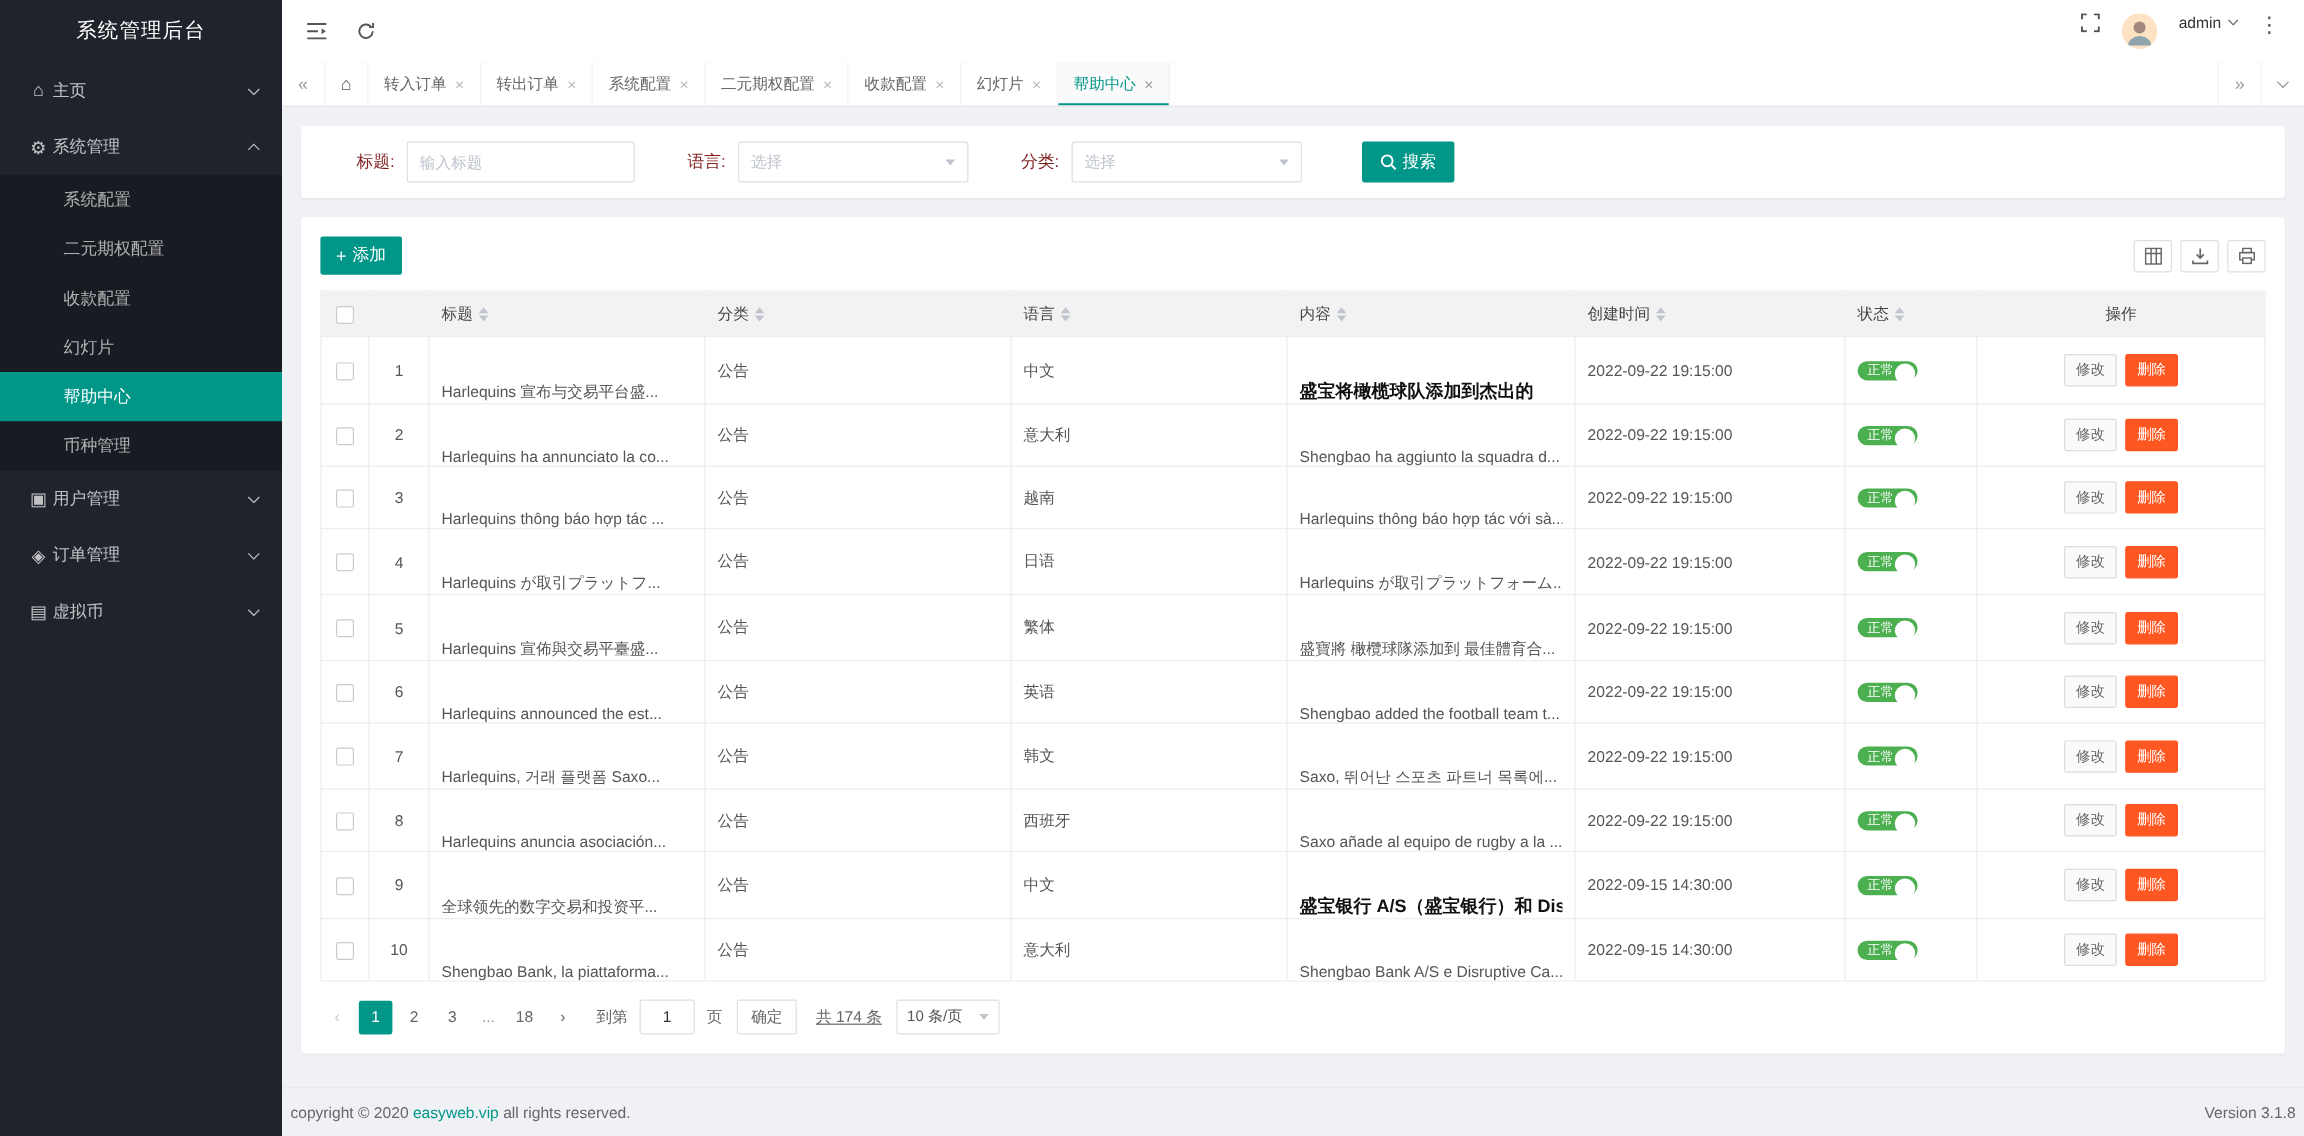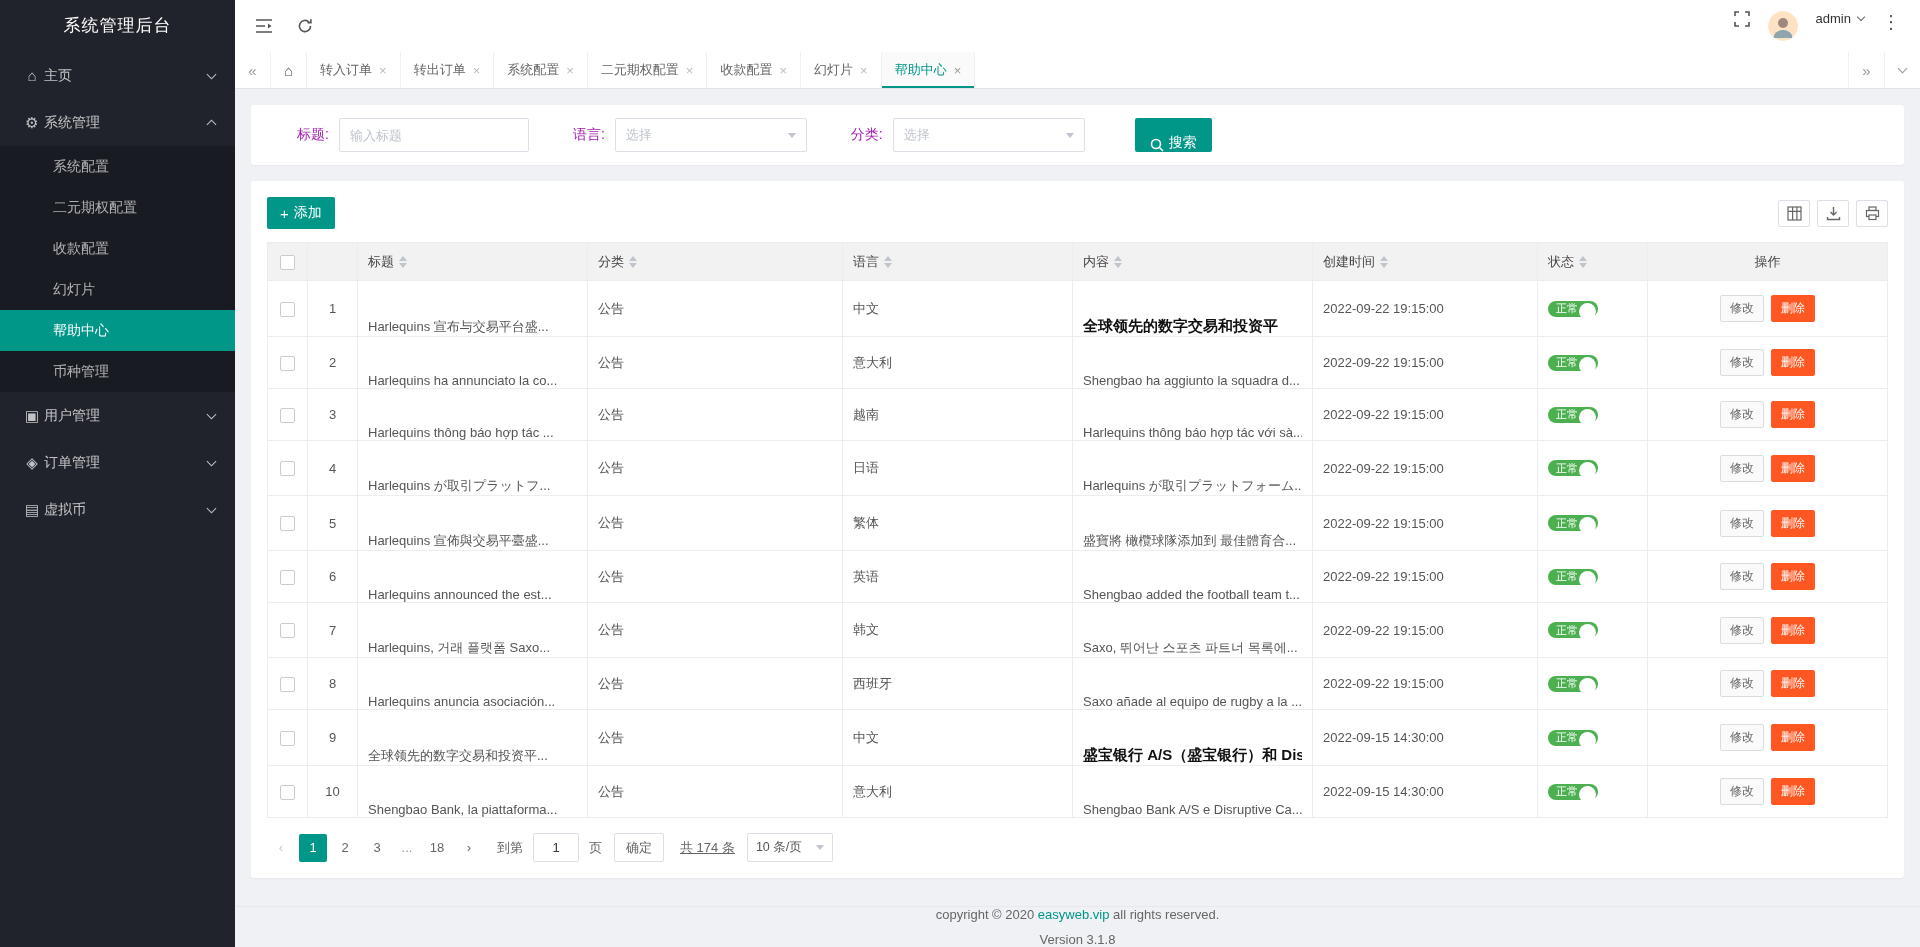--- a/index.html
+++ b/index.html
@@ -38,28 +38,28 @@
   .tab-close{margin-left:7px;color:#bbb;font-size:13px;}
   .tab.active{color:var(--accent);background:#fafafa;box-shadow:inset 0 -2px 0 var(--accent);}
   .tab.active .tab-close{color:#999;}
   .tabs{flex:1;display:flex;overflow:hidden;}
 
   .content{flex:1;overflow:hidden;padding:16px;}
   .card{background:#fff;border-radius:3px;box-shadow:0 1px 2px rgba(0,0,0,.04);}
 
   
   .search-card{height:60px;display:flex;align-items:center;padding:0 16px;margin-bottom:16px;font-size:14px;}
-  .search-card label{color:#a21caf;margin-left:44px;margin-right:10px;}
+  .search-card label{color:#7f1d1d;margin-left:44px;margin-right:10px;}
   .search-card label:first-child{margin-left:30px;}
   .text-input{width:190px;height:34px;border:1px solid #dcdfe6;border-radius:2px;padding:0 10px;font-size:13px;color:#333;outline:none;font-family:inherit;}
   .text-input::placeholder{color:#bfc4cc;}
   .select{width:192px;height:34px;border:1px solid #dcdfe6;border-radius:2px;display:inline-flex;align-items:center;padding:0 10px;cursor:pointer;background:#fff;}
   .select .ph{flex:1;font-size:13px;color:#bfc4cc;}
   .tri-down{width:0;height:0;border-left:4px solid transparent;border-right:4px solid transparent;border-top:5px solid #c0c4cc;}
-  .btn-search{margin-left:50px;height:34px;padding:0 15px;background:var(--accent);border:none;border-radius:2px;color:#fff;font-size:14px;display:inline-flex;align-items:flex-end;gap:5px;cursor:pointer;font-family:inherit;}
+  .btn-search{margin-left:50px;height:34px;padding:0 15px;background:var(--accent);border:none;border-radius:2px;color:#fff;font-size:14px;display:inline-flex;align-items:center;gap:5px;cursor:pointer;font-family:inherit;}
 
   
   .table-card{padding:16px;}
   .table-toolbar{display:flex;align-items:center;margin-bottom:13px;}
   .btn-add{height:32px;padding:0 13px;background:var(--accent);color:#fff;border:none;border-radius:2px;font-size:14px;display:inline-flex;align-items:center;gap:5px;cursor:pointer;font-family:inherit;}
   .btn-add .plus{font-size:15px;}
   .tool-icons{margin-left:auto;display:flex;gap:7px;}
   .tool-btn{width:32px;height:27px;border:1px solid #dcdfe6;border-radius:2px;display:inline-flex;align-items:center;justify-content:center;cursor:pointer;background:#fff;color:#666;}
 
   table{width:100%;border-collapse:collapse;table-layout:fixed;font-size:13px;color:#555;}
@@ -86,21 +86,21 @@
   .page-btn.active{background:var(--accent);color:#fff;}
   .page-ellipsis{min-width:24px;height:28px;display:inline-flex;align-items:center;justify-content:center;color:#999;}
   .goto-label{margin-left:10px;font-family:Liberation Serif, serif;}
   .goto-input{width:46px;height:29px;border:1px solid #dcdfe6;border-radius:2px;text-align:center;font-size:13px;color:#333;outline:none;margin:0 6px;font-family:inherit;}
   .btn-confirm{margin-left:8px;height:29px;padding:0 11px;border:1px solid #dcdfe6;background:#fff;color:#666;border-radius:2px;font-size:13px;cursor:pointer;font-family:inherit;}
   .total{margin-left:12px;text-decoration:underline;}
   .select.small{width:86px;height:29px;margin-left:8px;padding:0 8px;}
   .select.small .ph{color:#555;font-size:12.5px;}
 
   
-  .footer{height:41px;border-top:1px solid #e6e8eb;display:flex;align-items:center;justify-content:space-between;padding:0 7px;font-size:13px;color:#666;flex-direction:column;}
+  .footer{height:41px;border-top:1px solid #e6e8eb;display:flex;align-items:center;justify-content:space-between;padding:0 7px;font-size:13px;color:#666;}
   .footer a{color:var(--accent);text-decoration:none;cursor:pointer;}
 </style>
 </head>
 <body>
 
 <aside class="sidebar">
   <div class="sidebar-title">系统管理后台</div>
   <nav>
       <div class="nav-item">
         <span class="nav-icon">⌂</span>
@@ -314,21 +314,21 @@
         <tbody>
             <tr>
               <td class="col-check"><span class="checkbox"></span></td>
               <td class="col-idx">1</td>
               <td>
                 <div class="cell-clip">Harlequins 宣布与交易平台盛...</div>
               </td>
               <td>公告</td>
               <td>中文</td>
               <td>
-                <div class="cell-clip bold">全球领先的数字交易和投资平</div>
+                <div class="cell-clip bold">盛宝将橄榄球队添加到杰出的</div>
               </td>
               <td>2022-09-22 19:15:00</td>
               <td><span class="toggle">
                   <span>正常</span>
                 </span></td>
               <td class="col-actions"><button class="btn-edit">修改</button><button class="btn-del">删除</button></td>
             </tr>
             <tr>
               <td class="col-check"><span class="checkbox"></span></td>
               <td class="col-idx">2</td>

